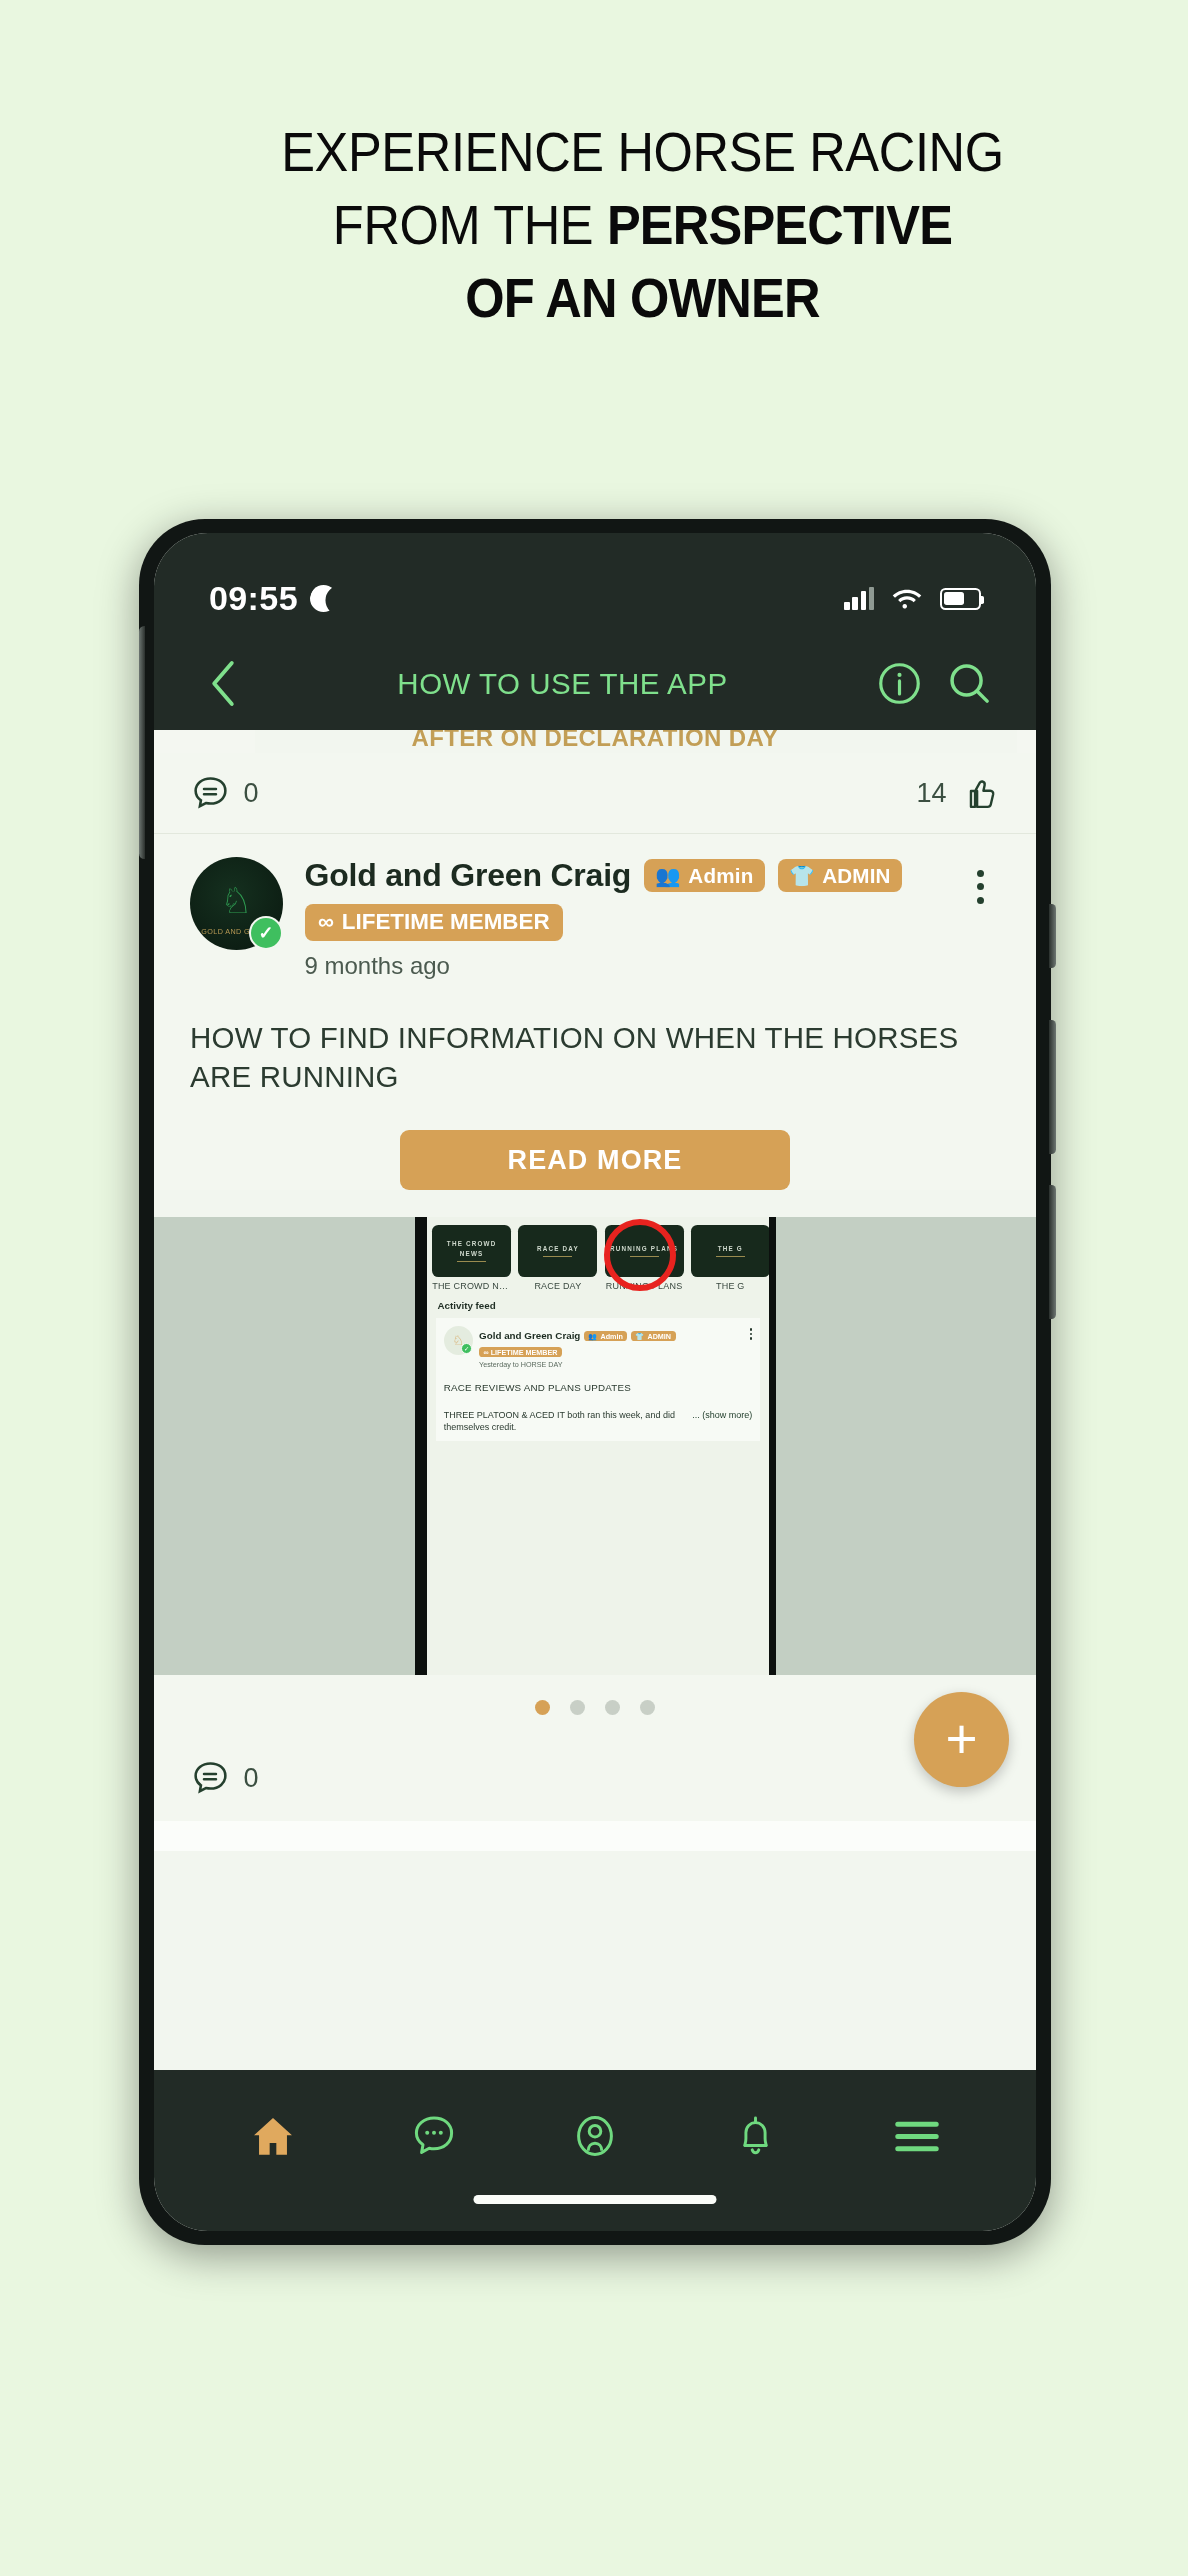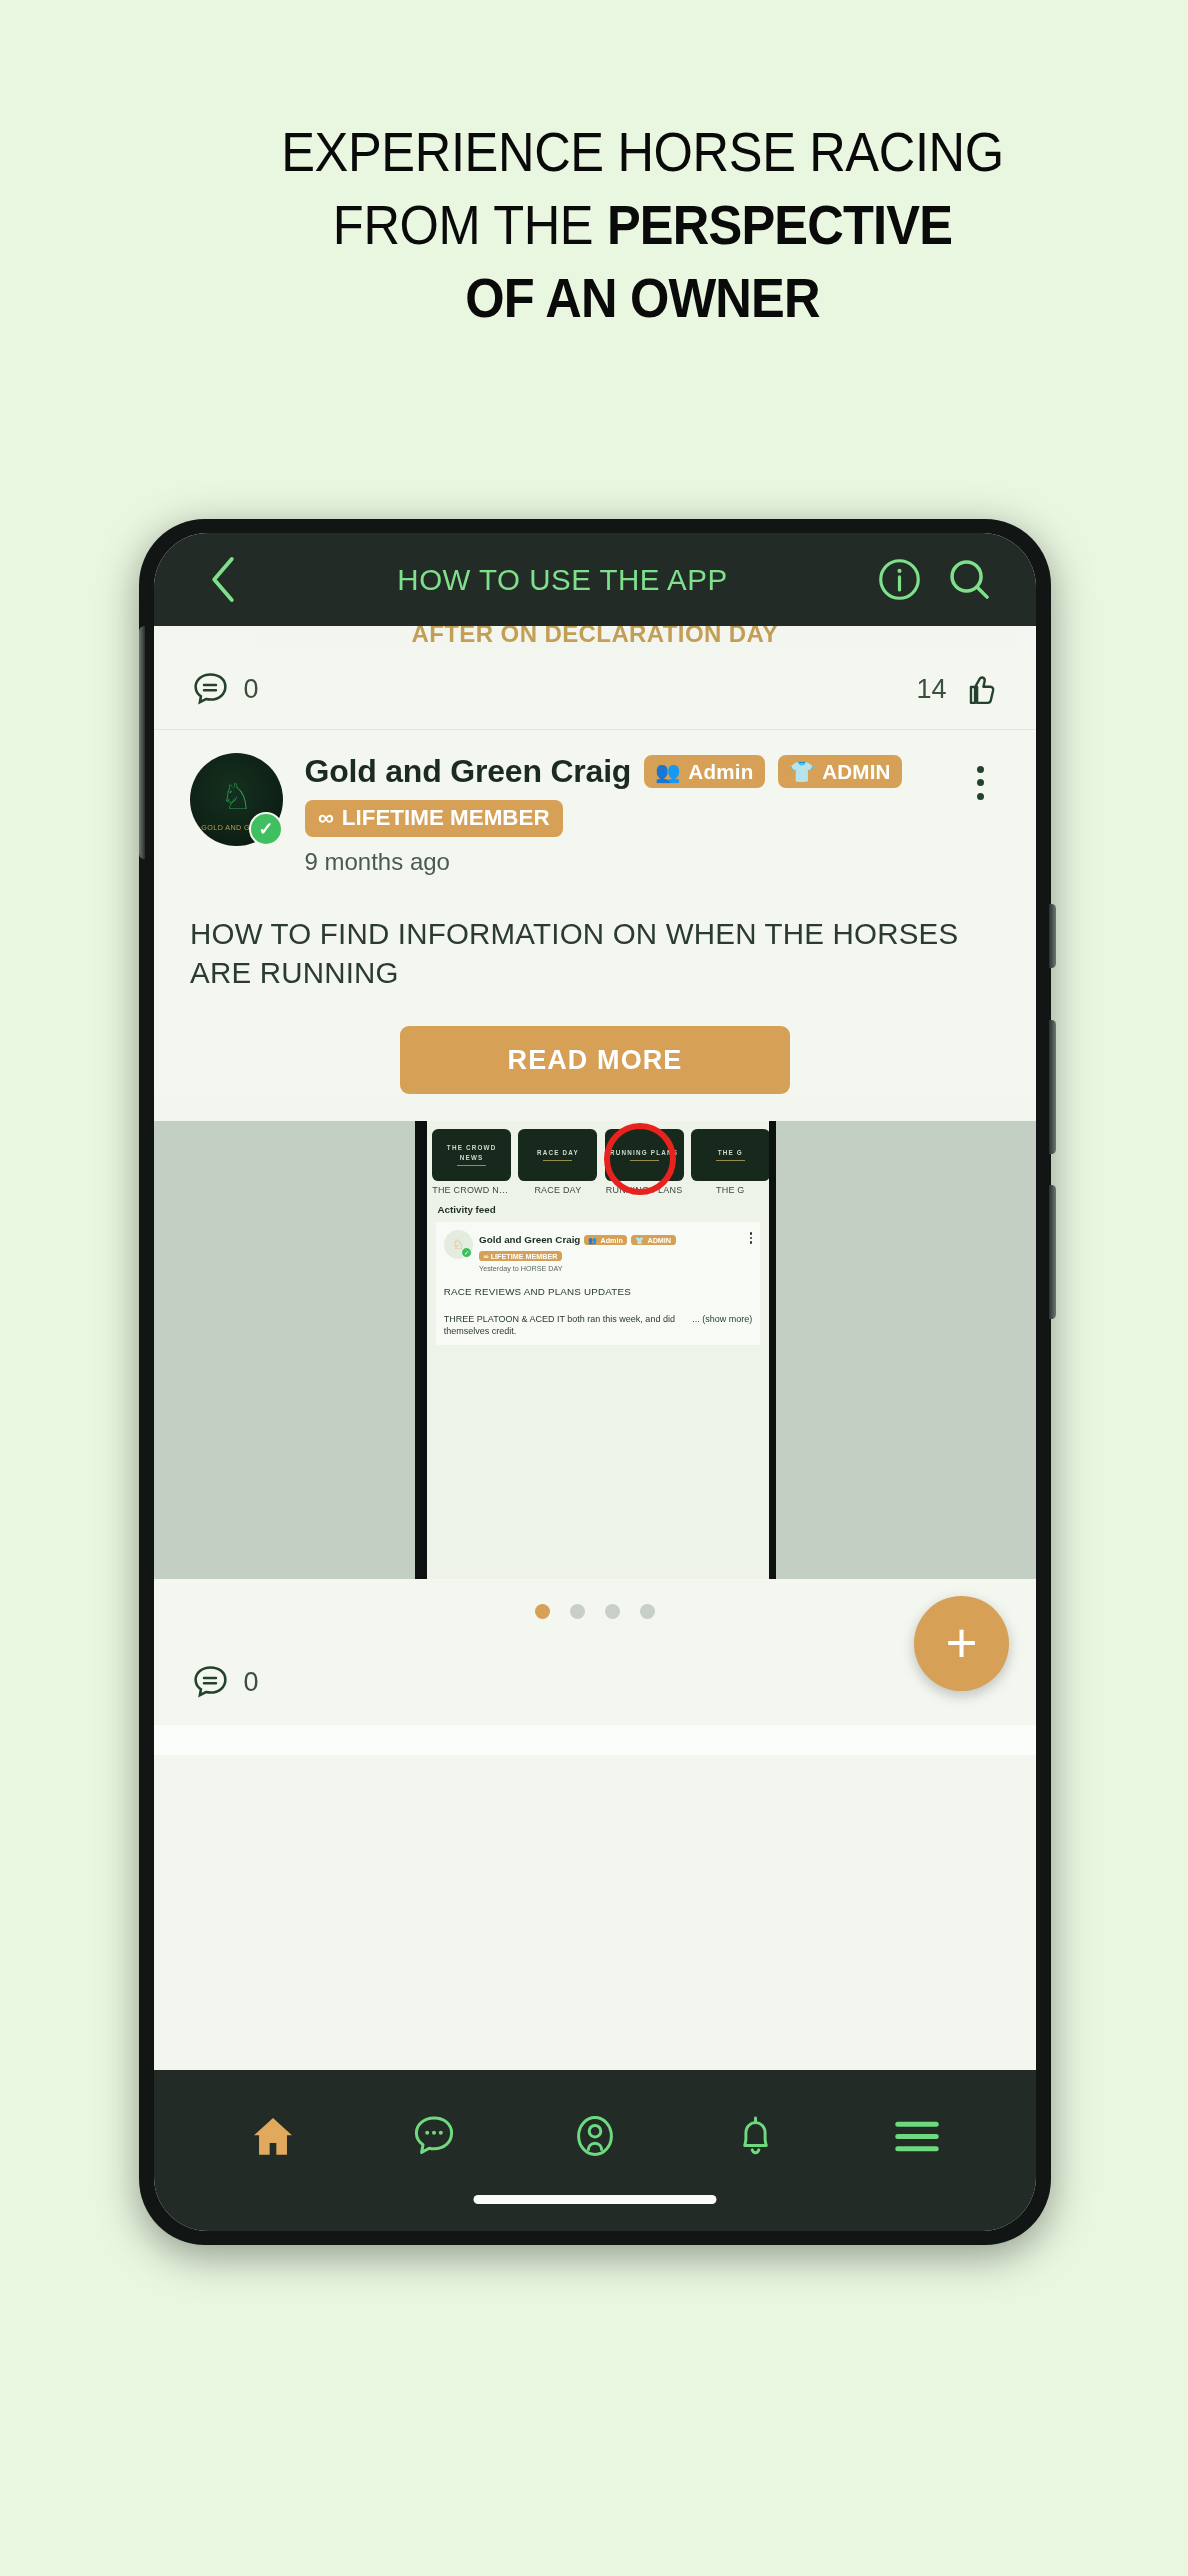--- a/index.html
+++ b/index.html
@@ -140,21 +140,21 @@
   .kebab i { width: 7.2px; height: 7.2px; border-radius: 50%; background: #24402e; display: block; }
 
   .post-title {
     margin-top: 39px; font-size: 29.5px; line-height: 1.32; color: #2b3b30;
     letter-spacing: 0.2px;
   }
   .post-body { margin-top: 54px; font-size: 28px; color: #2b3b30; }
   .show-more { color: #1f3a27; }
 
   .read-more {
-    display: block; margin: 34px auto 27px auto; width: 390px; height: 68px;
+    display: block; margin: 34px auto 27px auto; width: 390px; height: 60px;
     background: #d6a156; color: #fff; border: none; border-radius: 9px;
     font-size: 27px; font-weight: 700; letter-spacing: 1.1px; cursor: pointer;
     font-family: "Liberation Sans", sans-serif;
   }
 
   
   .media {
     background: #c3cfc3; height: 458px; display: flex; align-items: center; justify-content: center;
     position: relative; overflow: hidden;
   }
@@ -253,20 +253,44 @@
     <span class="hl-line hl-bold">OF AN OWNER</span>
   </div>
 
   <div class="phone">
     <div class="phone-btn-a"></div>
     <div class="phone-btn-b"></div>
     <div class="phone-btn-c"></div>
 
     <div class="screen">
 
+      <div class="statusbar">
+        <div class="sb-left">
+          <span class="sb-time">09:55</span>
+          <span class="moon"></span>
+        </div>
+        <div class="sb-right">
+          <span class="bars">
+              <i></i>
+              <i></i>
+              <i></i>
+              <i></i>
+            </span>
+          <span class="wifi">
+            <svg width="30" height="23" viewBox="0 0 24 18">
+                <path d="M12 15.2a1.8 1.8 0 1 0 0 .1z" fill="#fff"></path>
+                <path d="M12 2C7.4 2 3.4 3.8.6 6.6l1.8 1.8C4.8 6 8.2 4.6 12 4.6s7.2 1.4 9.6 3.8l1.8-1.8C20.6 3.8 16.6 2 12 2z" fill="#fff"></path>
+                <path d="M12 7.2c-2.8 0-5.3 1.1-7.1 2.9l1.8 1.8c1.4-1.4 3.2-2.2 5.3-2.2s3.9.8 5.3 2.2l1.8-1.8c-1.8-1.8-4.3-2.9-7.1-2.9z" fill="#fff"></path>
+              </svg>
+          </span>
+          <span class="batt">
+              <i></i>
+            </span>
+        </div>
+      </div>
 
       <div class="navbar">
         <div class="nav-back">
           <svg width="30" height="47" viewBox="0 0 20 32">
               <path d="M16 2 L4 16 L16 30" stroke="#7fe08c" stroke-width="2.6" fill="none" stroke-linecap="round" stroke-linejoin="round"></path>
             </svg>
         </div>
         <div class="nav-title">HOW TO USE THE APP</div>
         <div class="nav-icons">
           <div class="nav-ic">

